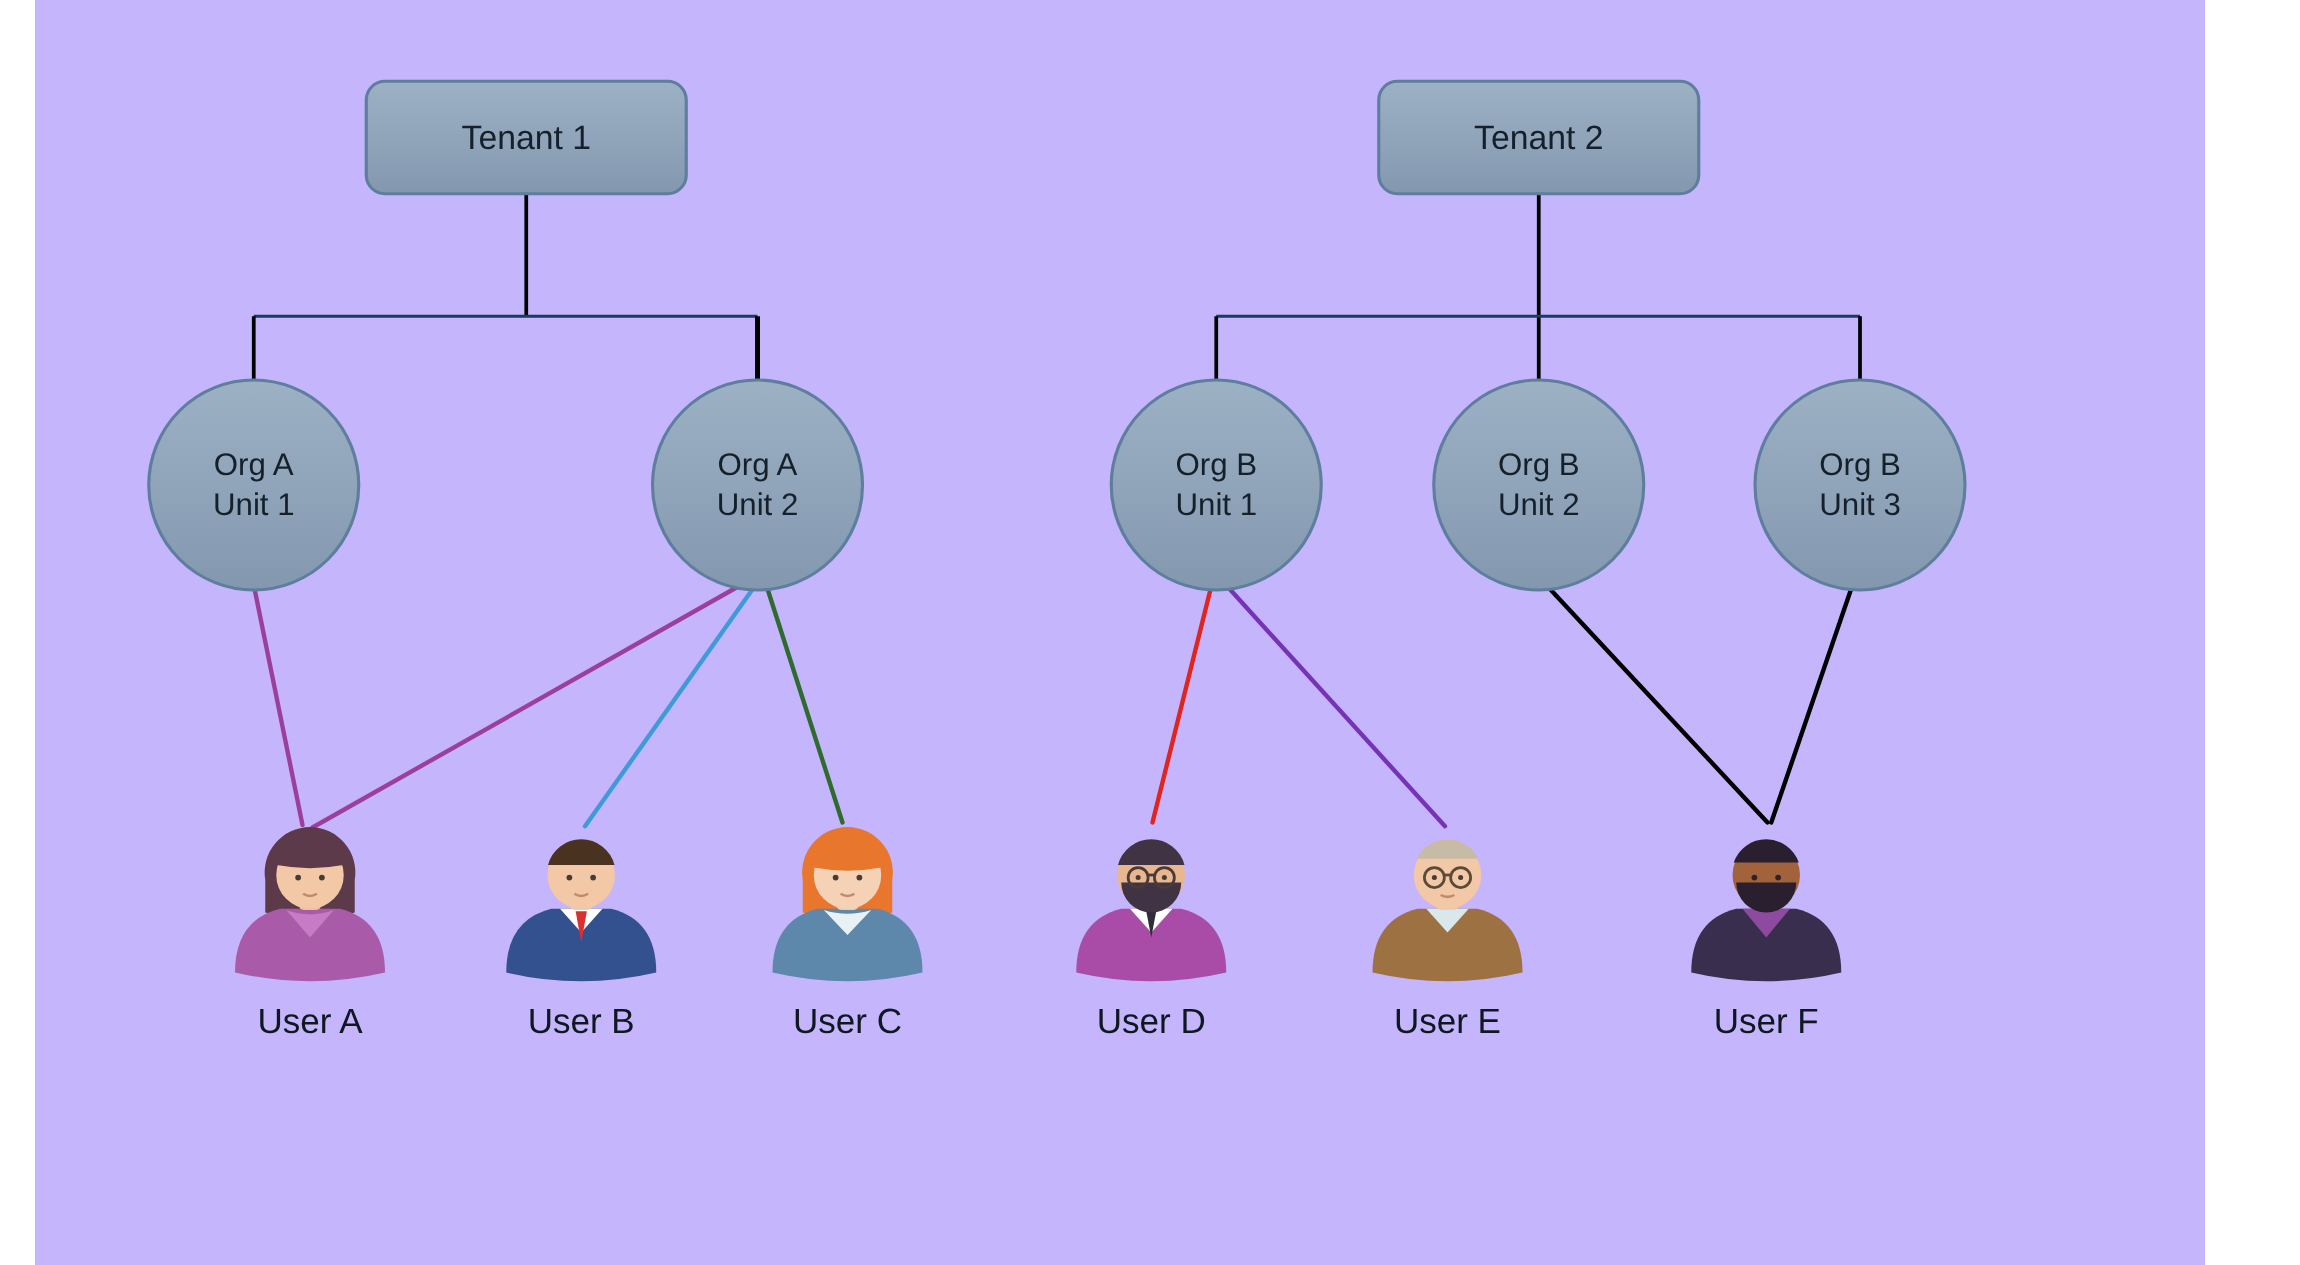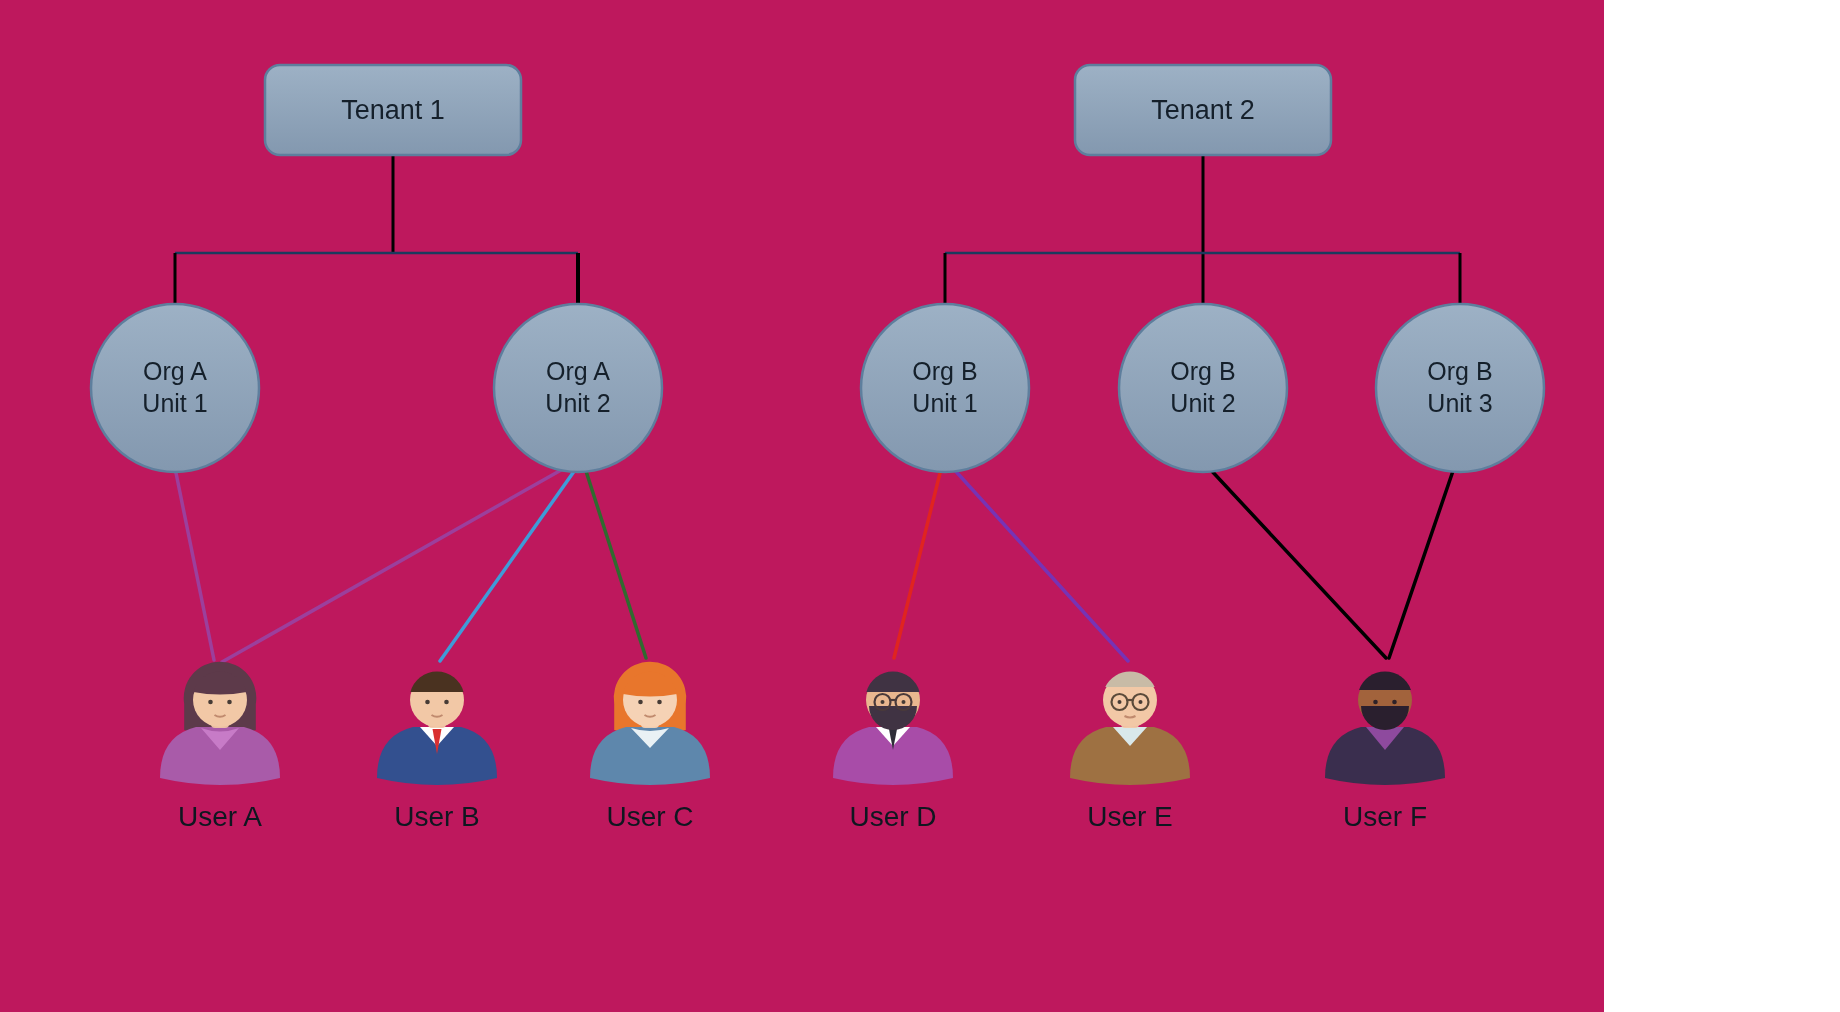--- a/index.html
+++ b/index.html
@@ -1,16 +1,16 @@
 <!DOCTYPE html>
 <html><head>
 <meta charset="utf-8">
 <style>
   html,body{margin:0;padding:0;background:#ffffff;}
-  .canvas{width:1604px;height:1012px;background:#be185d;overflow:hidden;}
+  .canvas{width:1736px;height:1012px;background:#c4b5fd;overflow:hidden;margin-left:28px;}
   svg{display:block;}
   text{font-family:"Liberation Sans","DejaVu Sans",sans-serif;fill:#15202B;}
   .t-label{font-size:27px;font-weight:500;}
   .o-label{font-size:25px;font-weight:500;}
   .u-label{font-size:28px;font-weight:500;fill:#0F1720;}
 </style>
 </head>
 <body>
 
 <div class="canvas">

